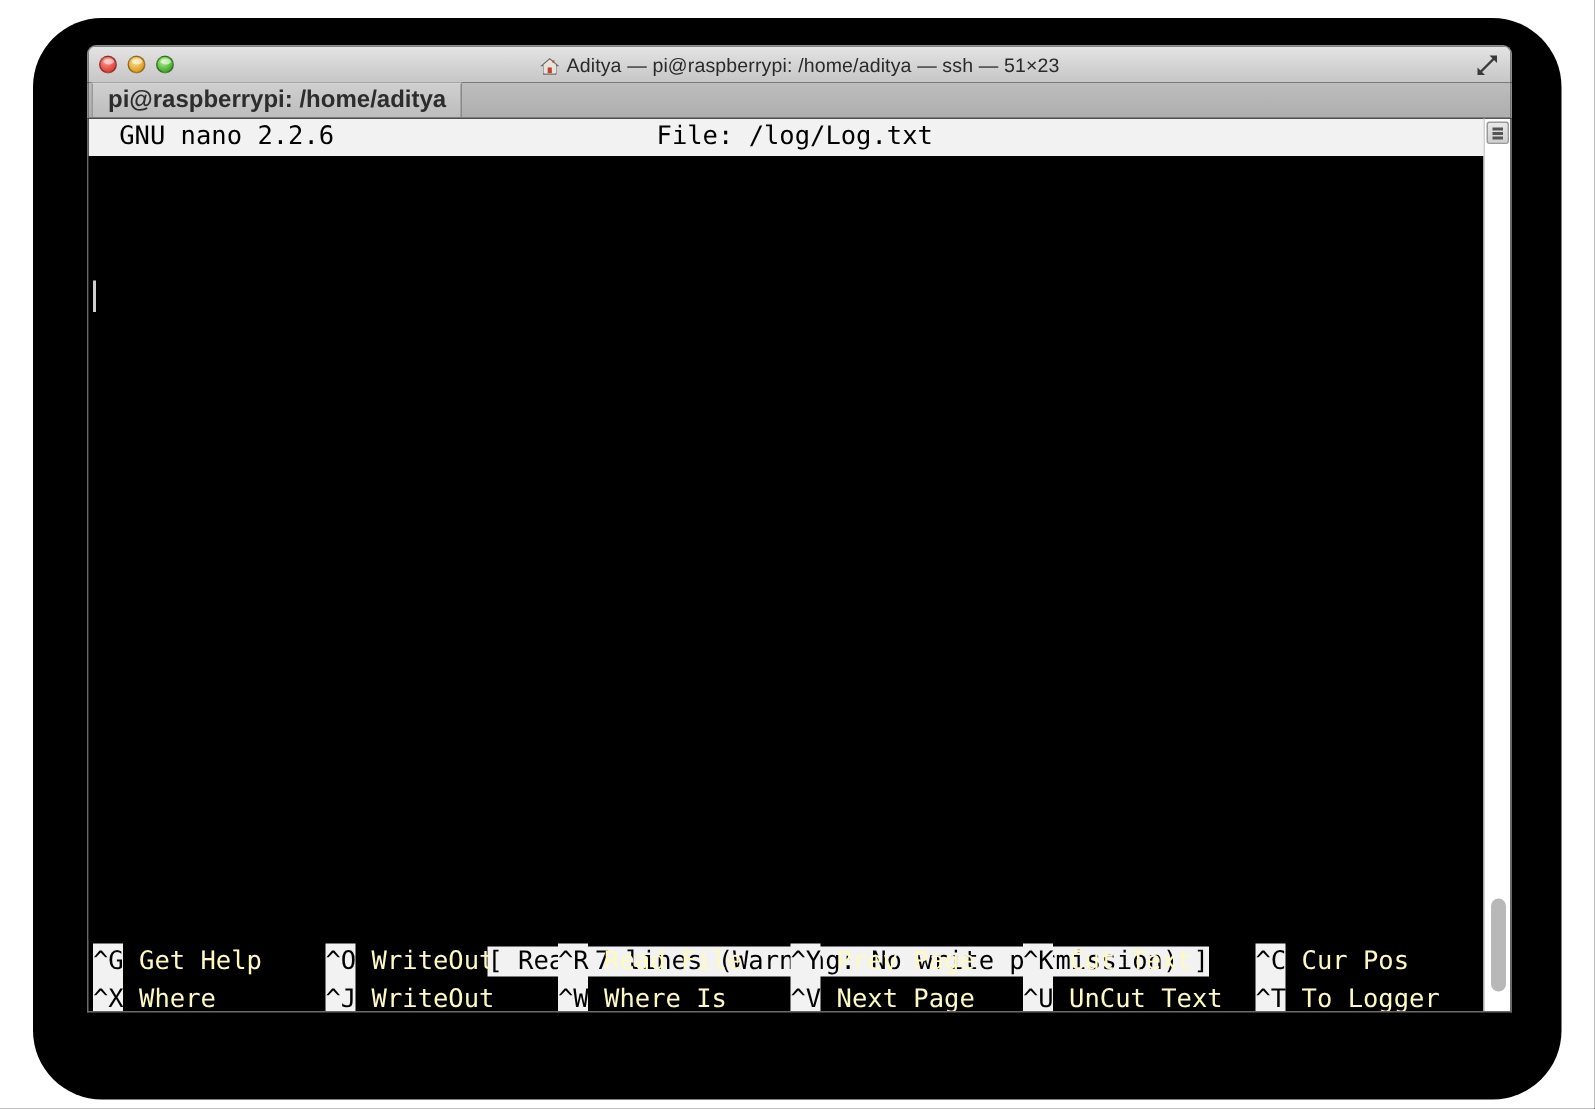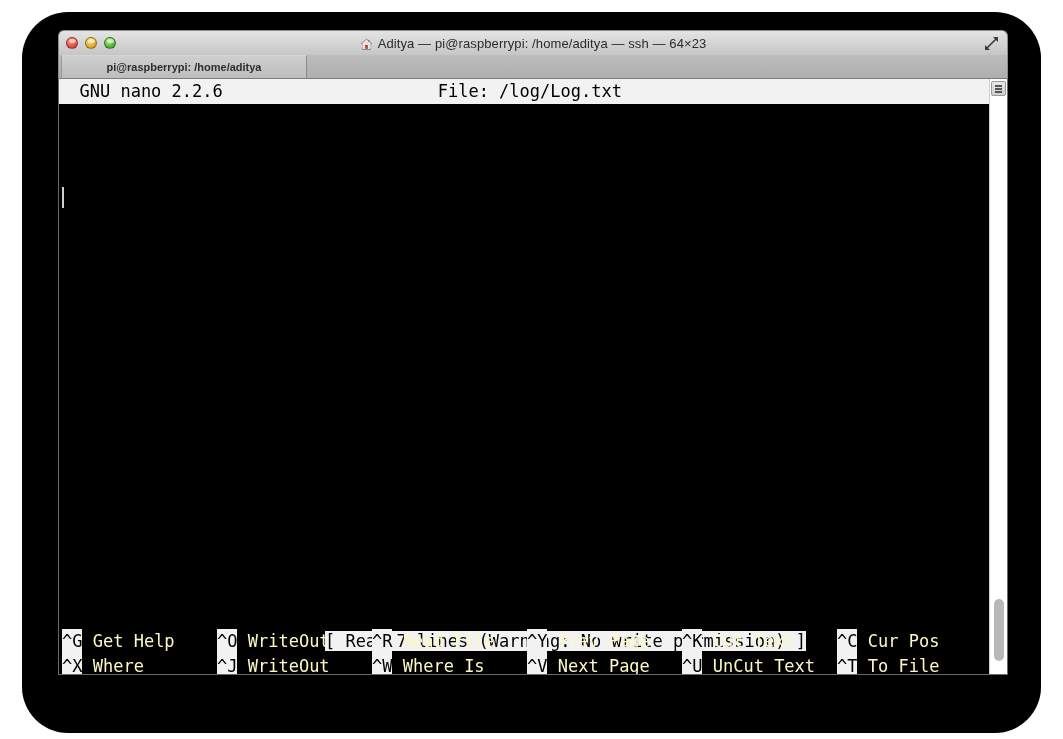--- a/index.html
+++ b/index.html
@@ -110,21 +110,21 @@
   }
   #tab-active {
     min-width: 246px;
     background: linear-gradient(to bottom, #cfcfcf, #bdbdbd);
     border-left: 1px solid #9a9a9a;
     border-right: 1px solid #8a8a8a;
     border-top: 1px solid #d5d5d5;
     display: flex;
     align-items: center;
     justify-content: center;
-    font-size: 11px;
+    font-size: 16px;
     font-weight: bold;
     color: #2d2d2d;
     white-space: nowrap;
     padding: 0 10px;
     cursor: pointer;
   }
 
   
   #term-wrap {
     position: relative;
@@ -272,21 +272,21 @@
 
     <div id="title-text">
       <span id="home-icon">
         <svg viewBox="0 0 16 16" width="13" height="13">
           <path d="M8 1.5 L1.5 7 L3 7 L3 14 L13 14 L13 7 L14.5 7 Z" fill="#d9d9d9" stroke="#6b6b6b" stroke-width="1"></path>
           <path d="M8 2.2 L2.9 6.6 L2.9 13.3 L13.1 13.3 L13.1 6.6 Z" fill="#e9e3dc"></path>
           <rect x="6.3" y="8.6" width="3.4" height="4.7" fill="#b5462f"></rect>
           <rect x="10.1" y="2.6" width="1.7" height="2.1" fill="#c2553c"></rect>
         </svg>
       </span>
-      <span>Aditya — pi@raspberrypi: /home/aditya — ssh — 64×23</span>
+      <span>Aditya — pi@raspberrypi: /home/aditya — ssh — 51×23</span>
     </div>
 
     <div id="fullscreen-btn">
       <svg viewBox="0 0 15 15" width="15" height="15">
         <path d="M14 1 L9 1 L14 6 Z" fill="#3a3a3a"></path>
         <path d="M1 14 L6 14 L1 9 Z" fill="#3a3a3a"></path>
         <path d="M12.5 2.5 L2.5 12.5" stroke="#3a3a3a" stroke-width="1.6"></path>
       </svg>
     </div>
   </div>
@@ -309,21 +309,21 @@
       <div id="nano-status">
         <span class="inv">[ Read 7 lines (Warning: No write permission) ]</span>
       </div>
 
       <div id="shortcuts">
           <div class="sc-col" style="left: 3px;"><div class="sc-row"><span class="sc-key">^G</span><span class="sc-lbl"> Get Help</span></div><div class="sc-row"><span class="sc-key">^X</span><span class="sc-lbl"> Where</span></div></div>
           <div class="sc-col" style="left: 158px;"><div class="sc-row"><span class="sc-key">^O</span><span class="sc-lbl"> WriteOut</span></div><div class="sc-row"><span class="sc-key">^J</span><span class="sc-lbl"> WriteOut</span></div></div>
           <div class="sc-col" style="left: 313px;"><div class="sc-row"><span class="sc-key">^R</span><span class="sc-lbl"> Read File</span></div><div class="sc-row"><span class="sc-key">^W</span><span class="sc-lbl"> Where Is</span></div></div>
           <div class="sc-col" style="left: 468px;"><div class="sc-row"><span class="sc-key">^Y</span><span class="sc-lbl"> Prev Page</span></div><div class="sc-row"><span class="sc-key">^V</span><span class="sc-lbl"> Next Page</span></div></div>
           <div class="sc-col" style="left: 623px;"><div class="sc-row"><span class="sc-key">^K</span><span class="sc-lbl"> Cut Text</span></div><div class="sc-row"><span class="sc-key">^U</span><span class="sc-lbl"> UnCut Text</span></div></div>
-          <div class="sc-col" style="left: 778px;"><div class="sc-row"><span class="sc-key">^C</span><span class="sc-lbl"> Cur Pos</span></div><div class="sc-row"><span class="sc-key">^T</span><span class="sc-lbl"> To File</span></div></div>
+          <div class="sc-col" style="left: 778px;"><div class="sc-row"><span class="sc-key">^C</span><span class="sc-lbl"> Cur Pos</span></div><div class="sc-row"><span class="sc-key">^T</span><span class="sc-lbl"> To Logger</span></div></div>
         </div>
 
     </div>
 
     <div id="scrollbar">
       <div id="resize-grip">
         <i style="top:3px"></i>
           <i style="top:6px"></i>
           <i style="top:9px"></i>
       </div>

